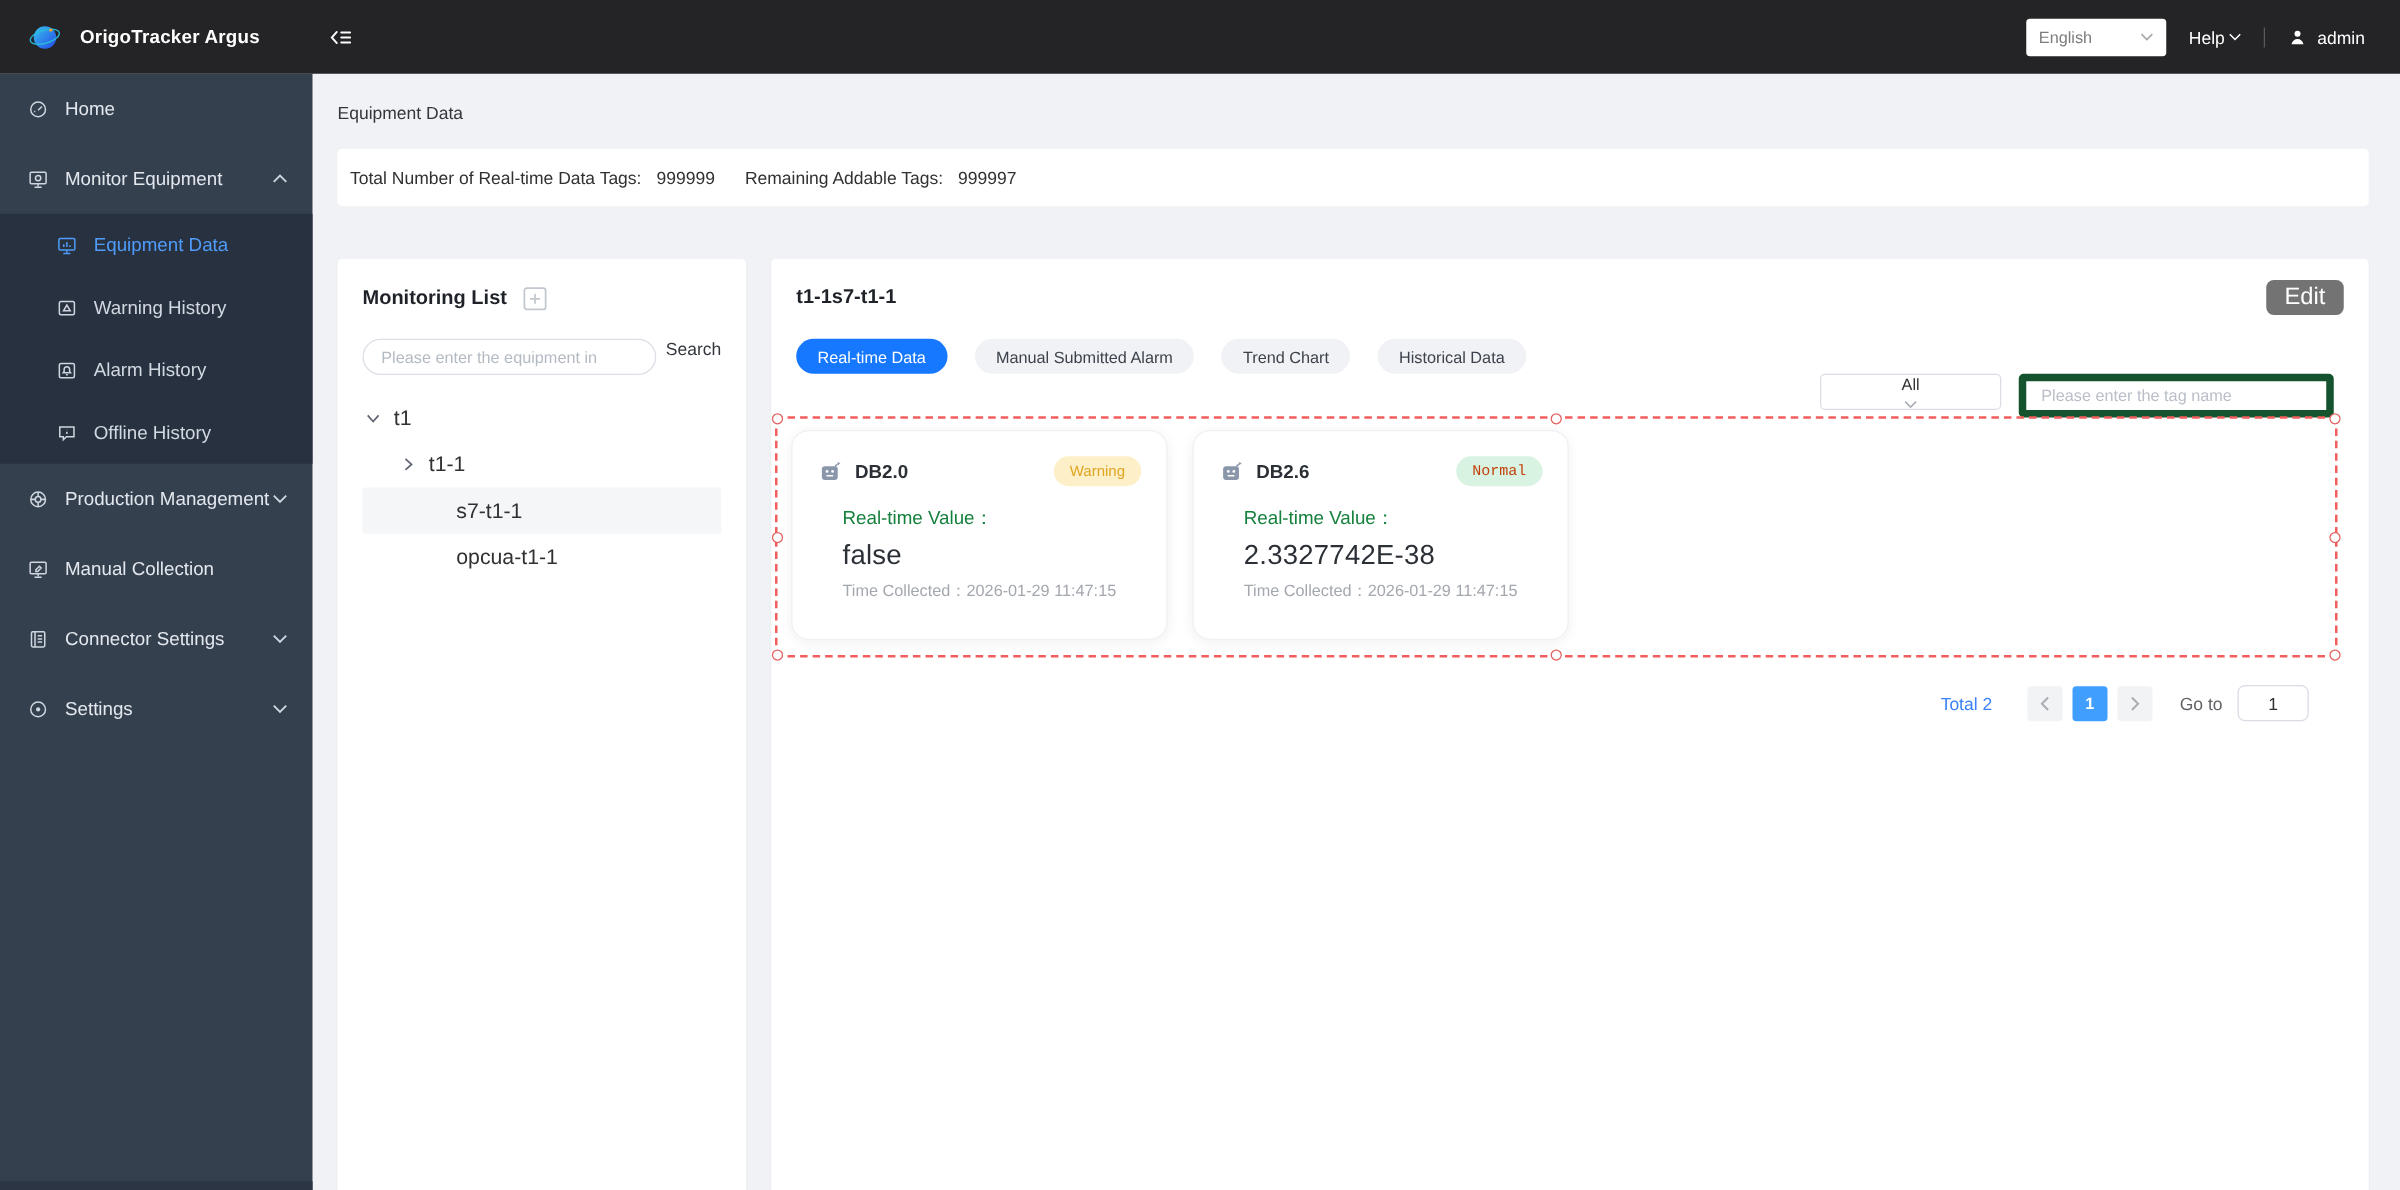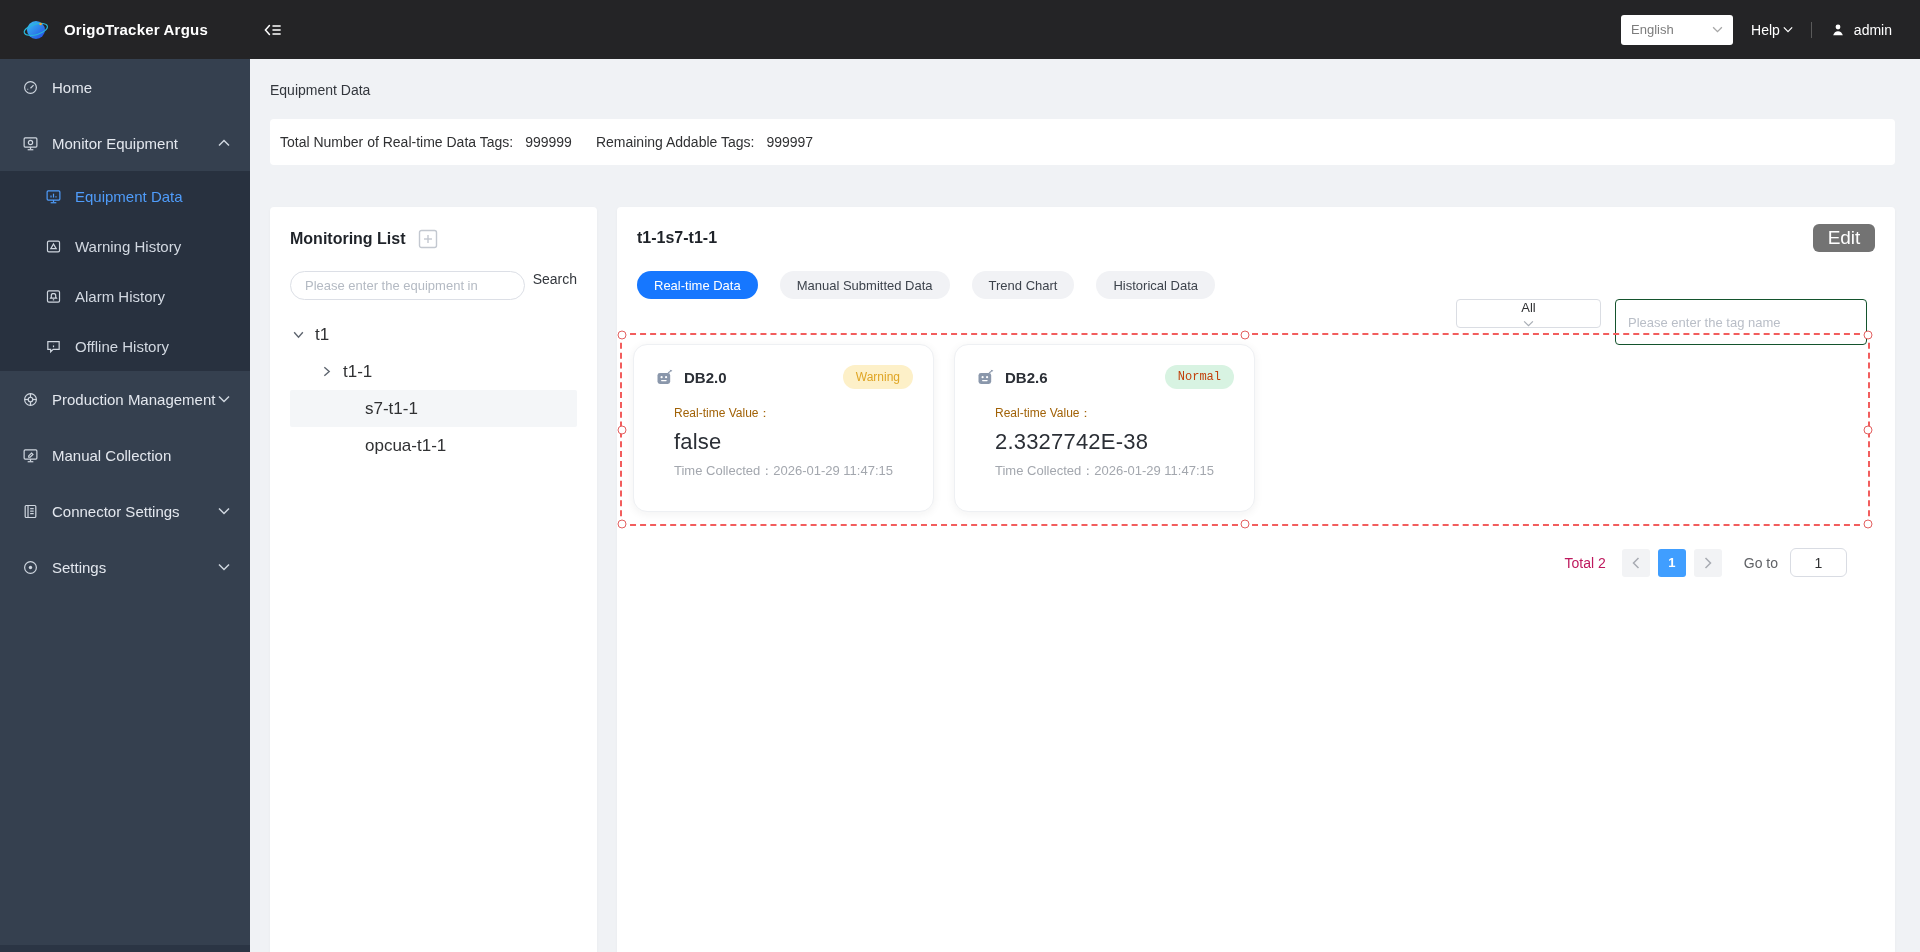--- a/index.html
+++ b/index.html
@@ -61,42 +61,42 @@
   .right-panel { flex:1; background:#fff; border-radius:4px; position:relative; box-shadow:0 1px 3px rgba(0,0,0,.04); }
   .rp-header { position:absolute; left:20px; right:20px; top:17px; display:flex; align-items:center; justify-content:space-between; }
   .rp-title { font-size:16px; font-weight:bold; color:#1f2329; }
   .edit-btn { width:62px; height:28px; background:#737373; color:#fff; font-size:19px; border:none; border-radius:6px; cursor:pointer; font-family:"Liberation Sans",sans-serif; }
   .tabs { position:absolute; left:20px; top:64px; display:flex; gap:22px;align-items:center; }
   .tab { height:28px; border-radius:14px; background:#f1f2f5; color:#3d434c; font-size:13px; display:flex; align-items:center; padding:0 17px; cursor:pointer; white-space:nowrap; }
   .tab.active { background:#1677ff; color:#fff; }
   .filter-row { position:absolute; right:28px; top:92px; display:flex; gap:14px; }
   .type-select { width:145px; height:29px; border:1px solid #dadde3; border-radius:4px; display:flex; align-items:center; justify-content:space-between; padding:0 12px; font-size:13px; color:#303133; cursor:pointer;flex-direction:column; }
   .type-select .f-chev { color:#a8adb5; }
-  .tag-input { width:252px; height:46px; border:1px solid #14532d; border-radius:4px; padding:0 12px; font-size:13px; outline:none; font-family:"Liberation Sans",sans-serif; }
+  .tag-input { width:252px; height:35px; border:6px solid #14532d; border-radius:4px; padding:0 12px; font-size:13px; outline:none; font-family:"Liberation Sans",sans-serif; }
   .tag-input::placeholder { color:#b9bec7; }
 
   
   .selection { position:absolute; left:3px; top:126px; width:1250px; height:193px; border:2px dashed #f25d5d; }
   .handle { position:absolute; width:9px; height:9px; background:#fff; border:1.5px solid #e36060; border-radius:50%; transform:translate(-50%,-50%); z-index:5; }
   .cards { position:absolute; left:11px; top:9px; display:flex; gap:20px; }
   .card { width:301px; height:168px; background:#fff; border:1px solid #eef0f3; border-radius:14px; box-shadow:0 2px 10px rgba(31,35,41,.06); padding:20px; }
   .card-head { display:flex; align-items:center; }
   .robot { width:21px; height:21px; flex:none; }
   .card-name { font-size:15px; font-weight:bold; color:#2b2f36; margin-left:9px; }
   .badge { margin-left:auto; height:24px; border-radius:12px; font-size:12px; display:flex; align-items:center; padding:0 13px; }
   .badge.warning { background:#fdf0c8; color:#dfa524; }
   .badge.normal { background:#d8f3e2; color:#c2410c;font-family:Liberation Mono, monospace; }
   .card-body { padding-left:20px; margin-top:16px; }
-  .value-label { font-size:12px; color:#a16207; }
+  .value-label { font-size:15px; color:#15803d; }
   .value { font-size:22px; color:#2b2f36; margin-top:7px; letter-spacing:.2px; }
   .time-line { font-size:13px; color:#a3a7ae; margin-top:7px; }
 
   
   .pagination { position:absolute; right:48px; top:341px; display:flex; align-items:center; gap:8px; }
-  .pg-total { font-size:14px; color:#be185d; margin-right:8px; }
+  .pg-total { font-size:14px; color:#3b82f6; margin-right:20px; }
   .pg-btn { width:28px; height:28px; border-radius:3px; background:#f2f3f5; display:flex; align-items:center; justify-content:center; color:#a8abb2; cursor:pointer; }
   .pg-page { width:28px; height:28px; border-radius:3px; background:#409eff; color:#fff; font-size:13px; font-weight:bold; display:flex; align-items:center; justify-content:center; cursor:pointer; }
   .pg-goto-label { font-size:14px; color:#606266; margin-left:14px; margin-right:4px; }
   .pg-goto-input { width:57px; height:29px; border:1px solid #d9dce3; border-radius:6px; text-align:center; font-size:14px; color:#303133; outline:none; font-family:"Liberation Sans",sans-serif; }
 
   svg { display:block; }
 </style>
 </head>
 <body>
 
@@ -350,21 +350,21 @@
 
       <div class="right-panel">
 
         <div class="rp-header">
           <span class="rp-title">t1-1s7-t1-1</span>
           <button class="edit-btn">Edit</button>
         </div>
 
         <div class="tabs">
           <span class="tab active">Real-time Data</span>
-          <span class="tab">Manual Submitted Data</span>
+          <span class="tab">Manual Submitted Alarm</span>
           <span class="tab">Trend Chart</span>
           <span class="tab">Historical Data</span>
         </div>
 
         <div class="filter-row">
           <div class="type-select">
             <span>All</span>
             <span class="f-chev">
               <svg width="11" height="7" viewBox="0 0 12 8" fill="none" stroke="currentColor" stroke-width="1.4">
                   <polyline points="1,1.5 6,6.5 11,1.5"></polyline>

